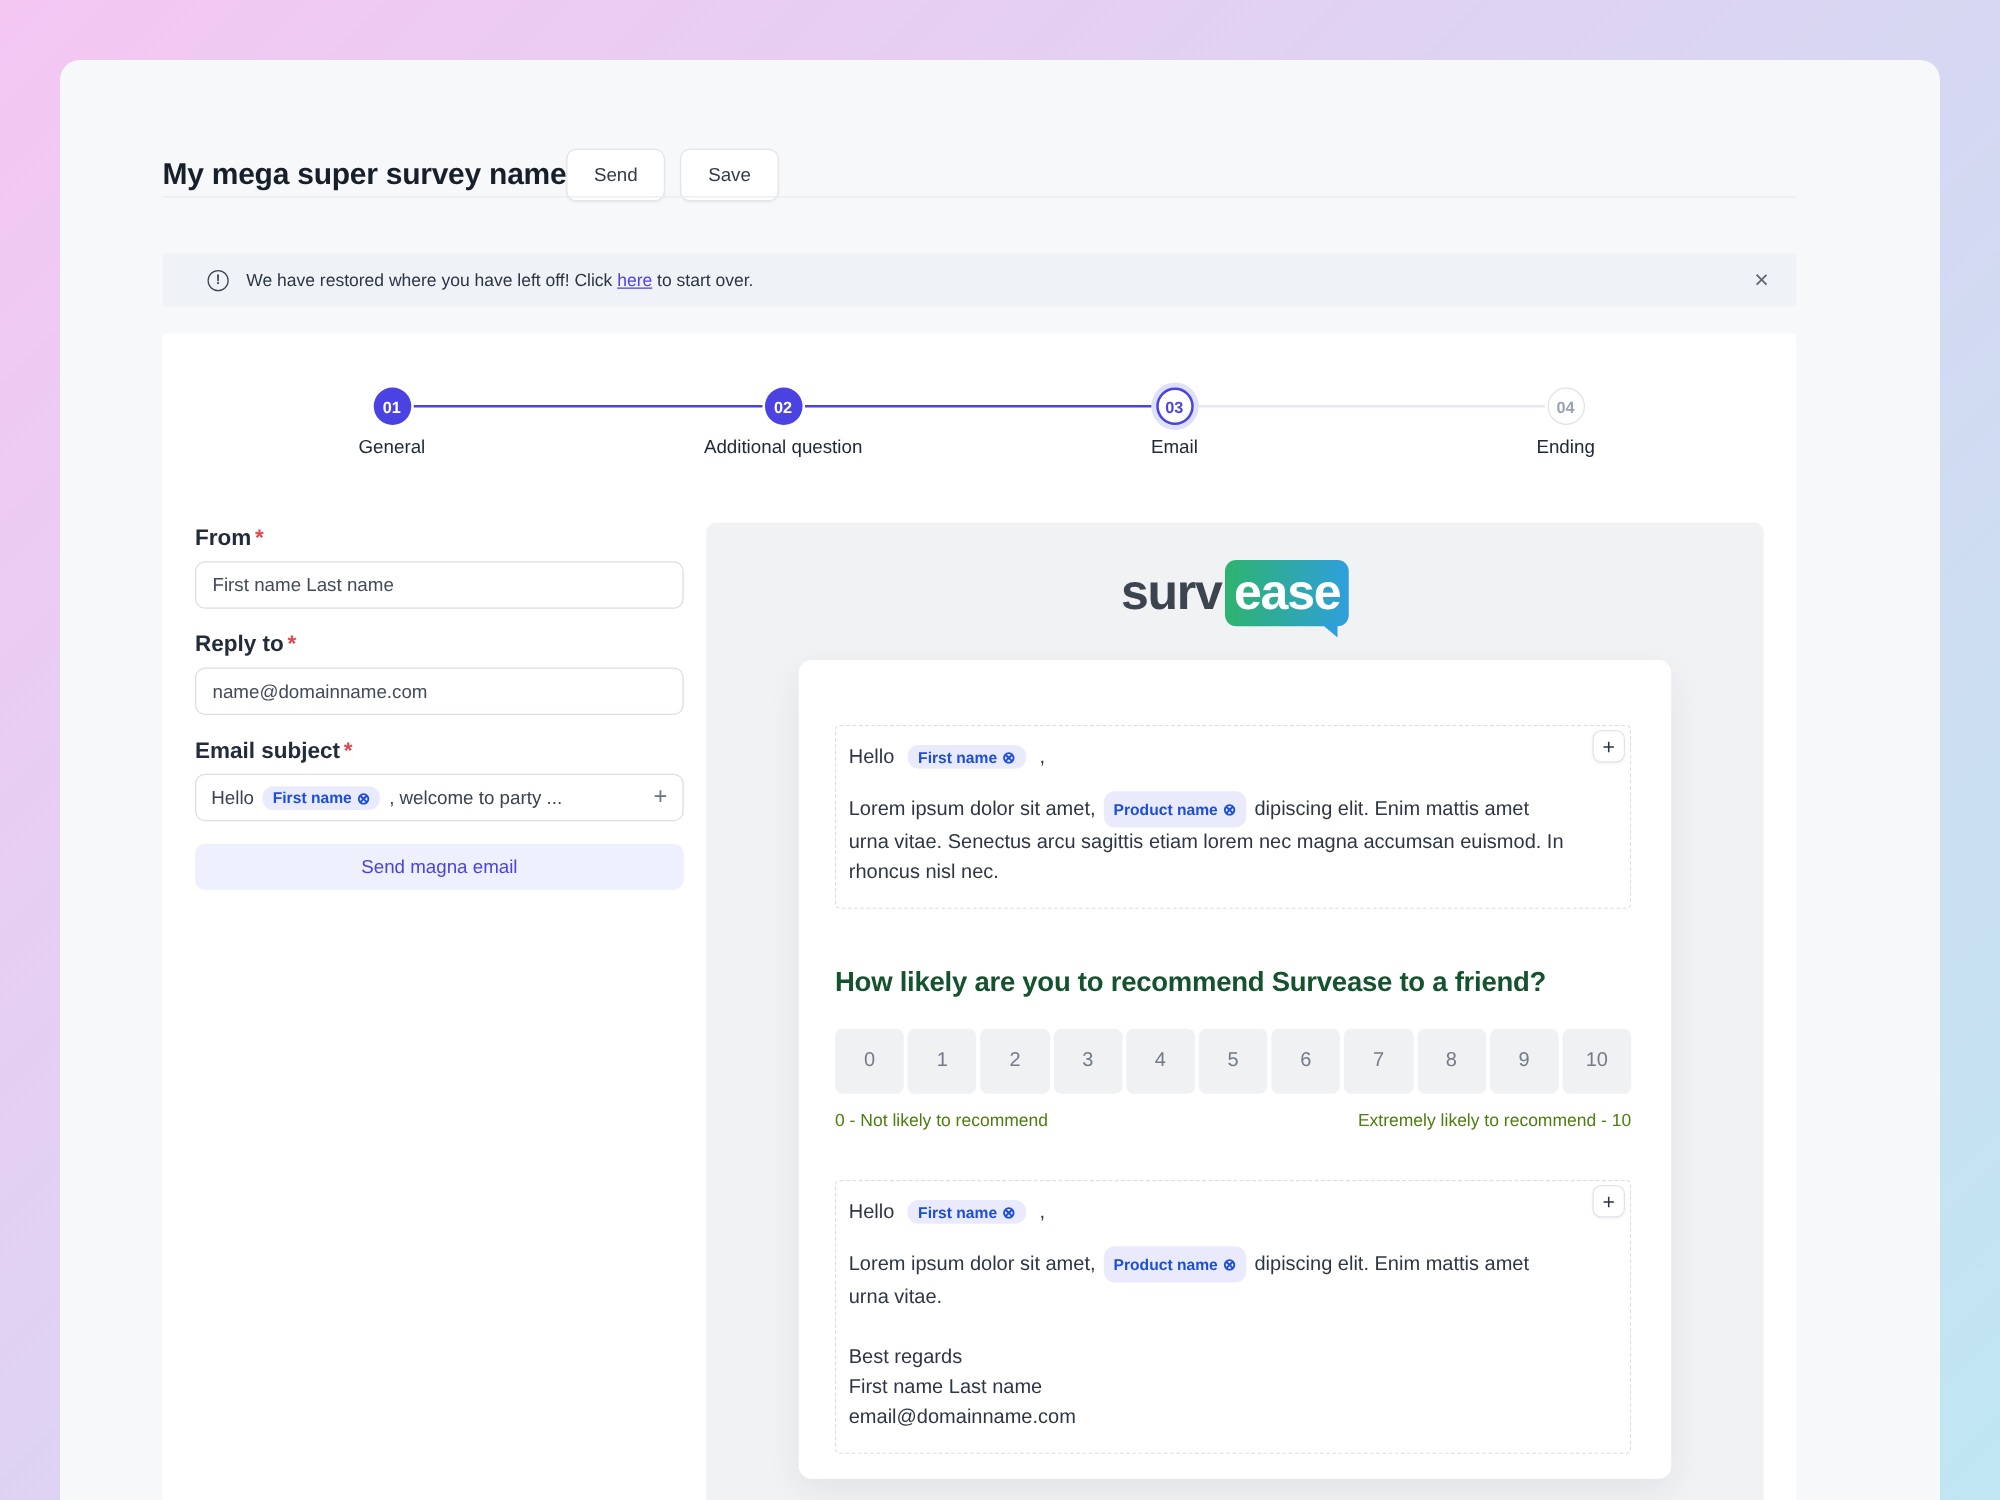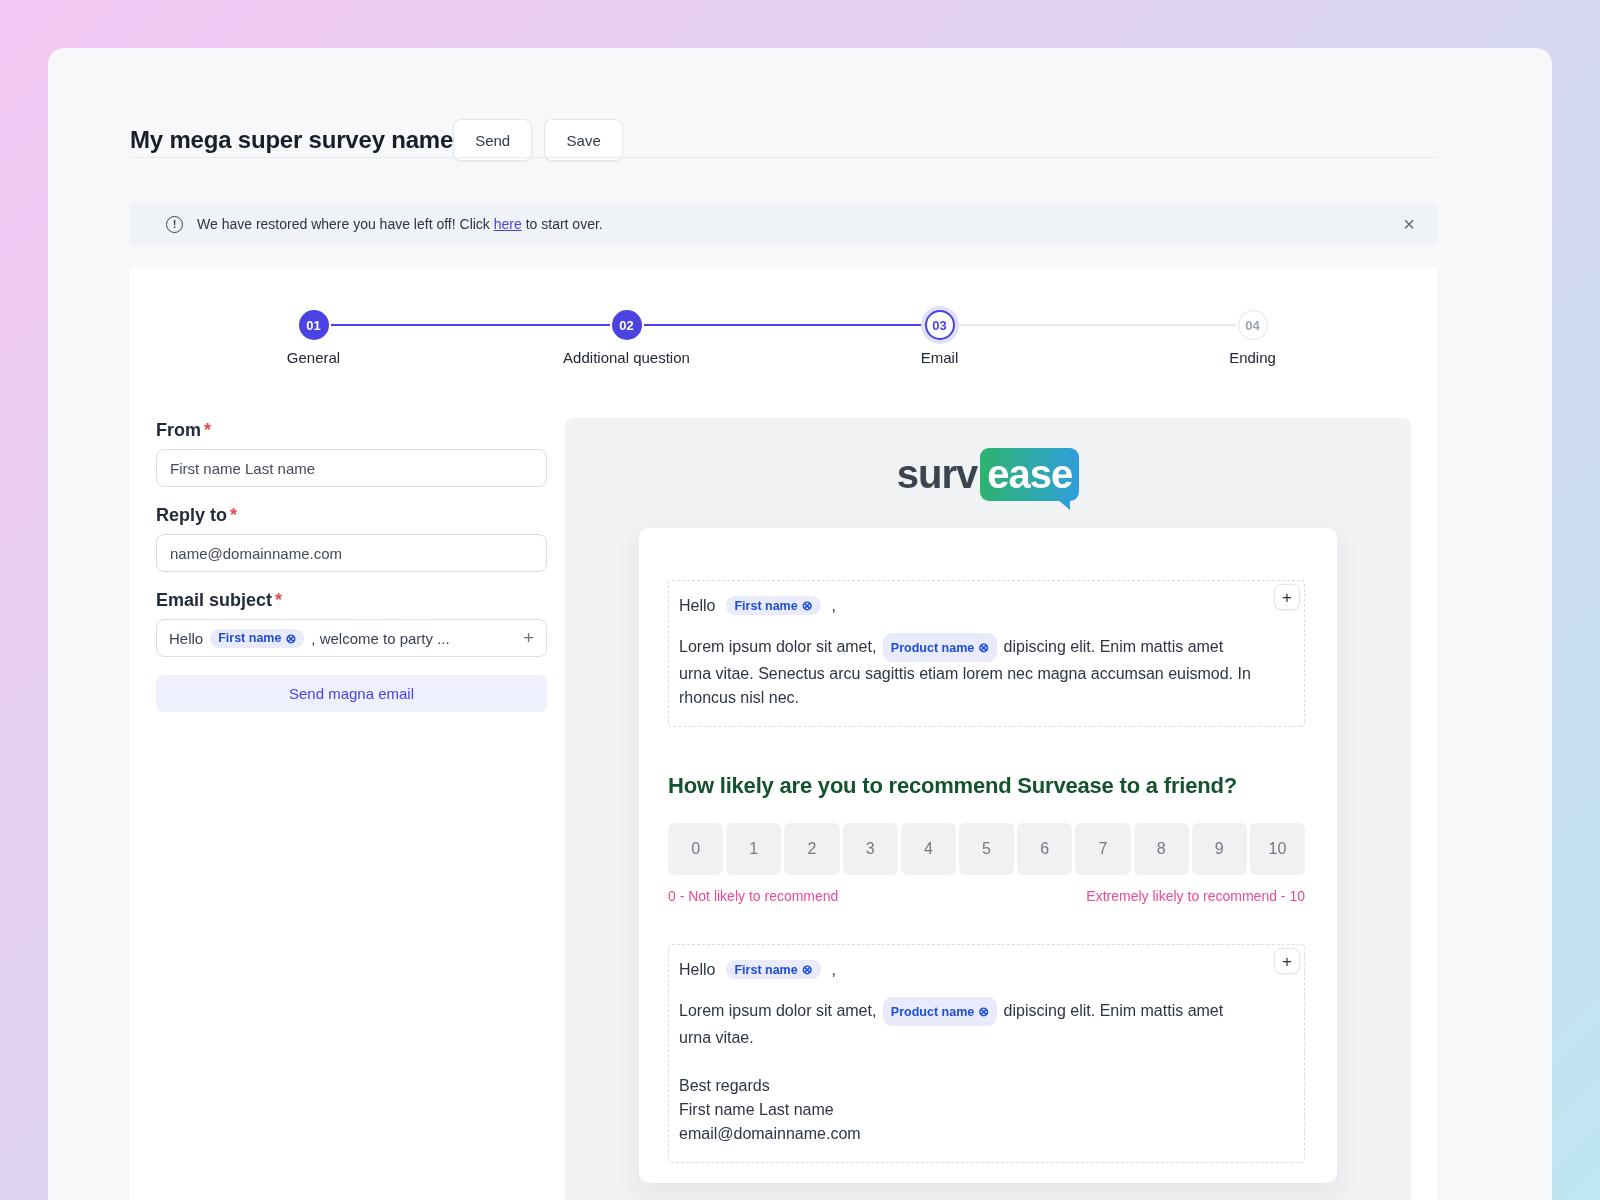--- a/index.html
+++ b/index.html
@@ -119,21 +119,21 @@
     justify-content:center; font-size:17px; color:#2a3342; cursor:pointer;
     box-shadow:0 1px 2px rgba(0,0,0,0.05); font-family:inherit; line-height:1;
   }
   .nps-section { margin-top:46px; }
   .nps-question { font-size:22px; font-weight:700; color:#14532d; letter-spacing:-0.2px; }
   .nps-row { display:flex; gap:3px; margin-top:24px; }
   .nps-btn {
     flex:1; height:52px; background:#f0f1f3; border:none; border-radius:6px;
     font-size:16px; color:#737b88; cursor:pointer; font-family:inherit;
   }
-  .nps-hints { display:flex; justify-content:space-between; margin-top:13px; font-size:14px; color:#ec4899; }
+  .nps-hints { display:flex; justify-content:space-between; margin-top:13px; font-size:14px; color:#4d7c0f; }
   .block2 { margin-top:40px; }
   .signature { margin-top:24px; line-height:24px; }
 </style>
 </head>
 <body>
 
 <div class="panel">
 
   <div class="header">
     <div class="page-title">My mega super survey name</div>

